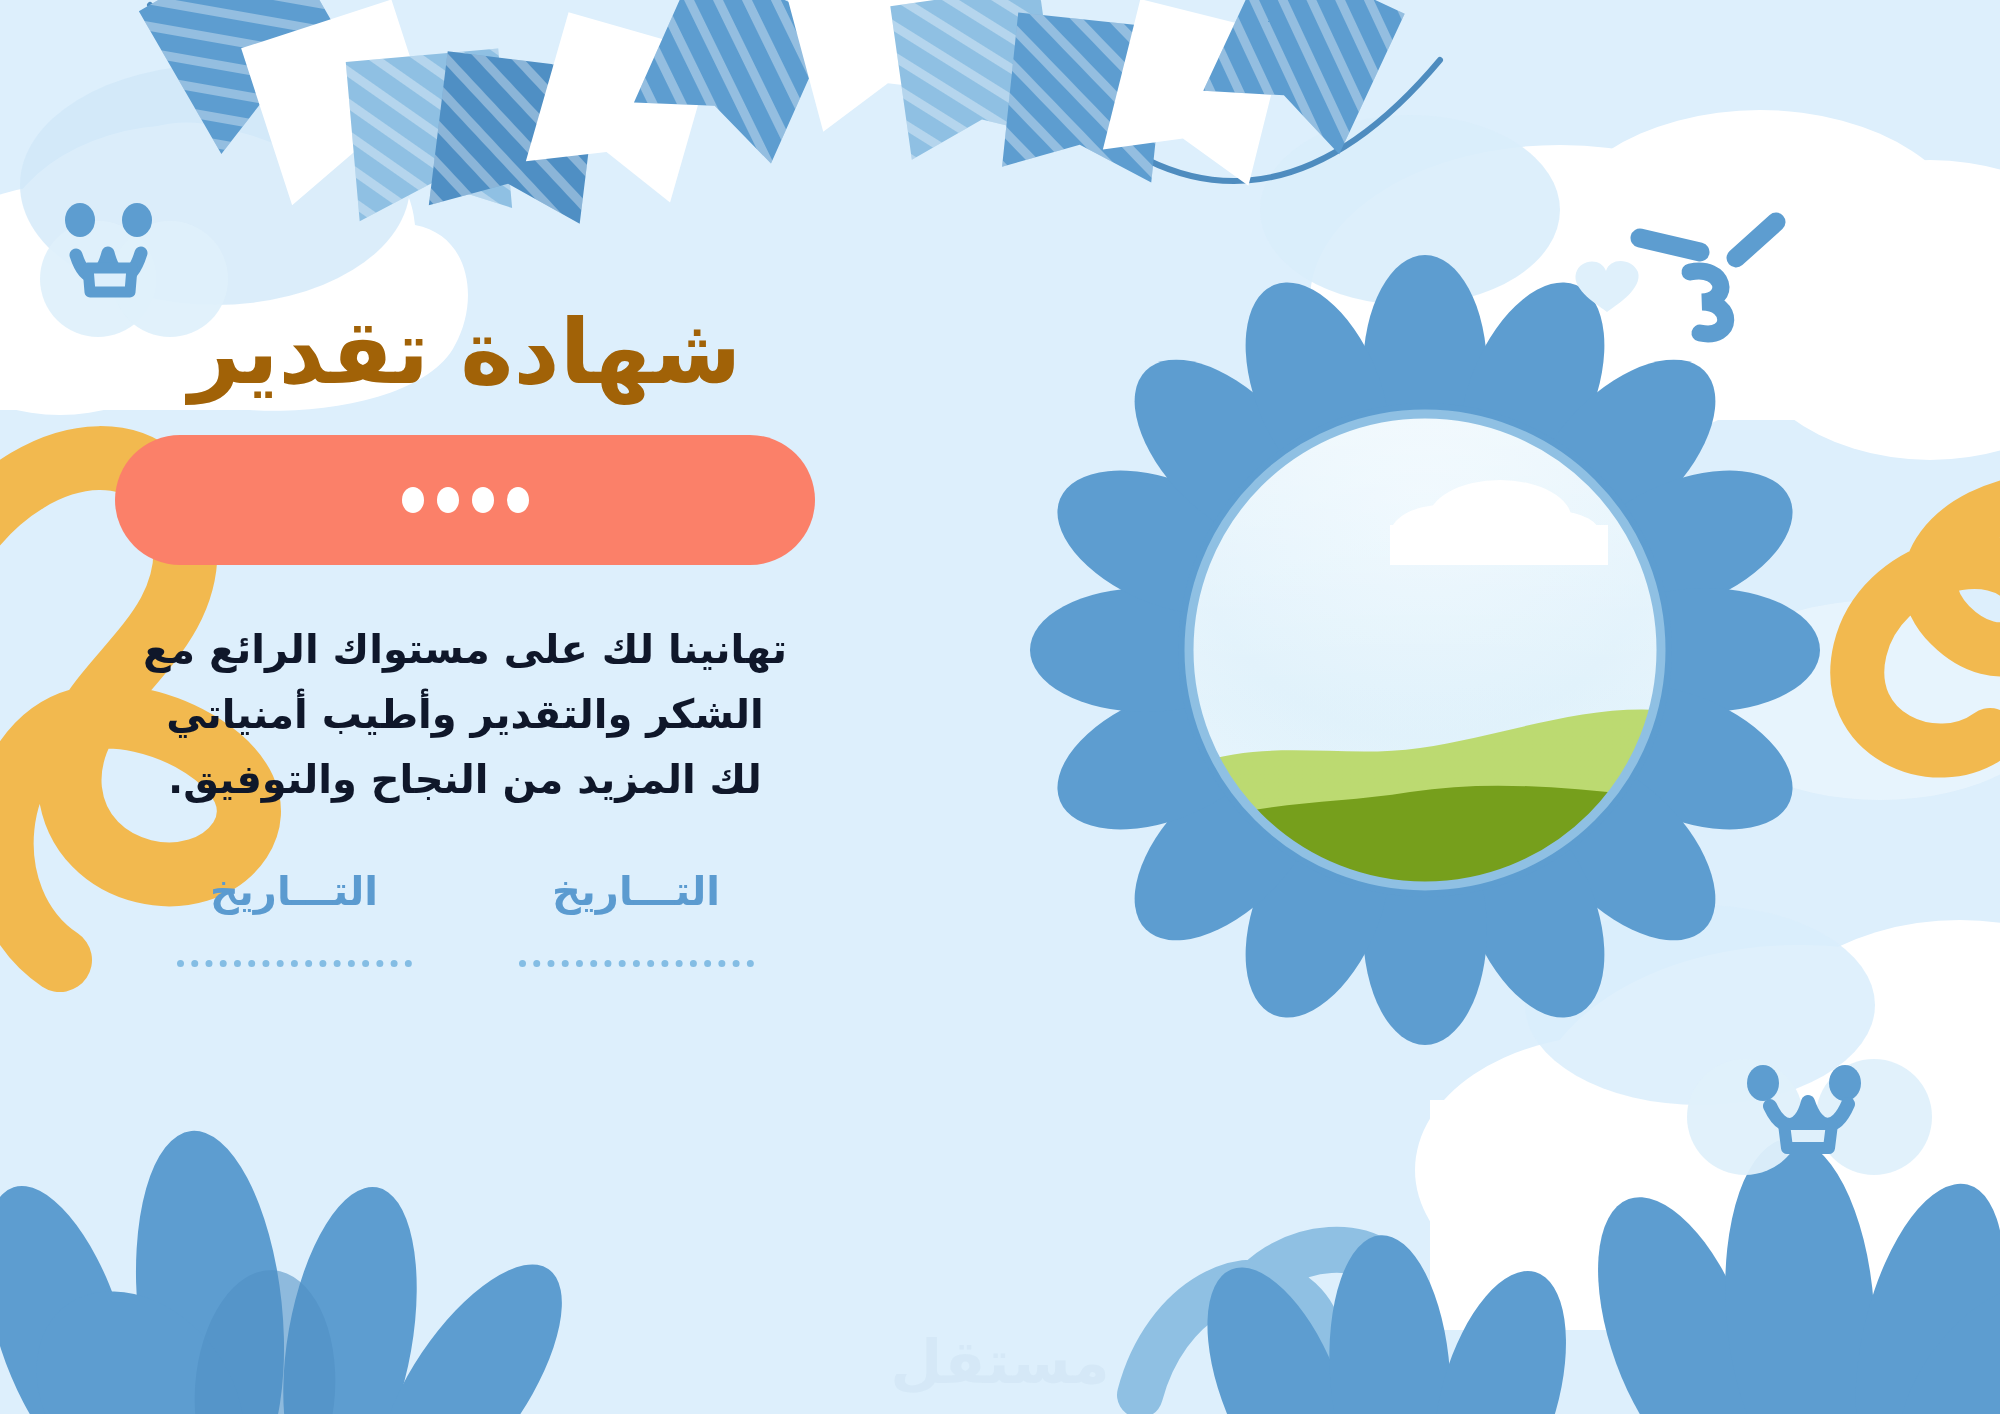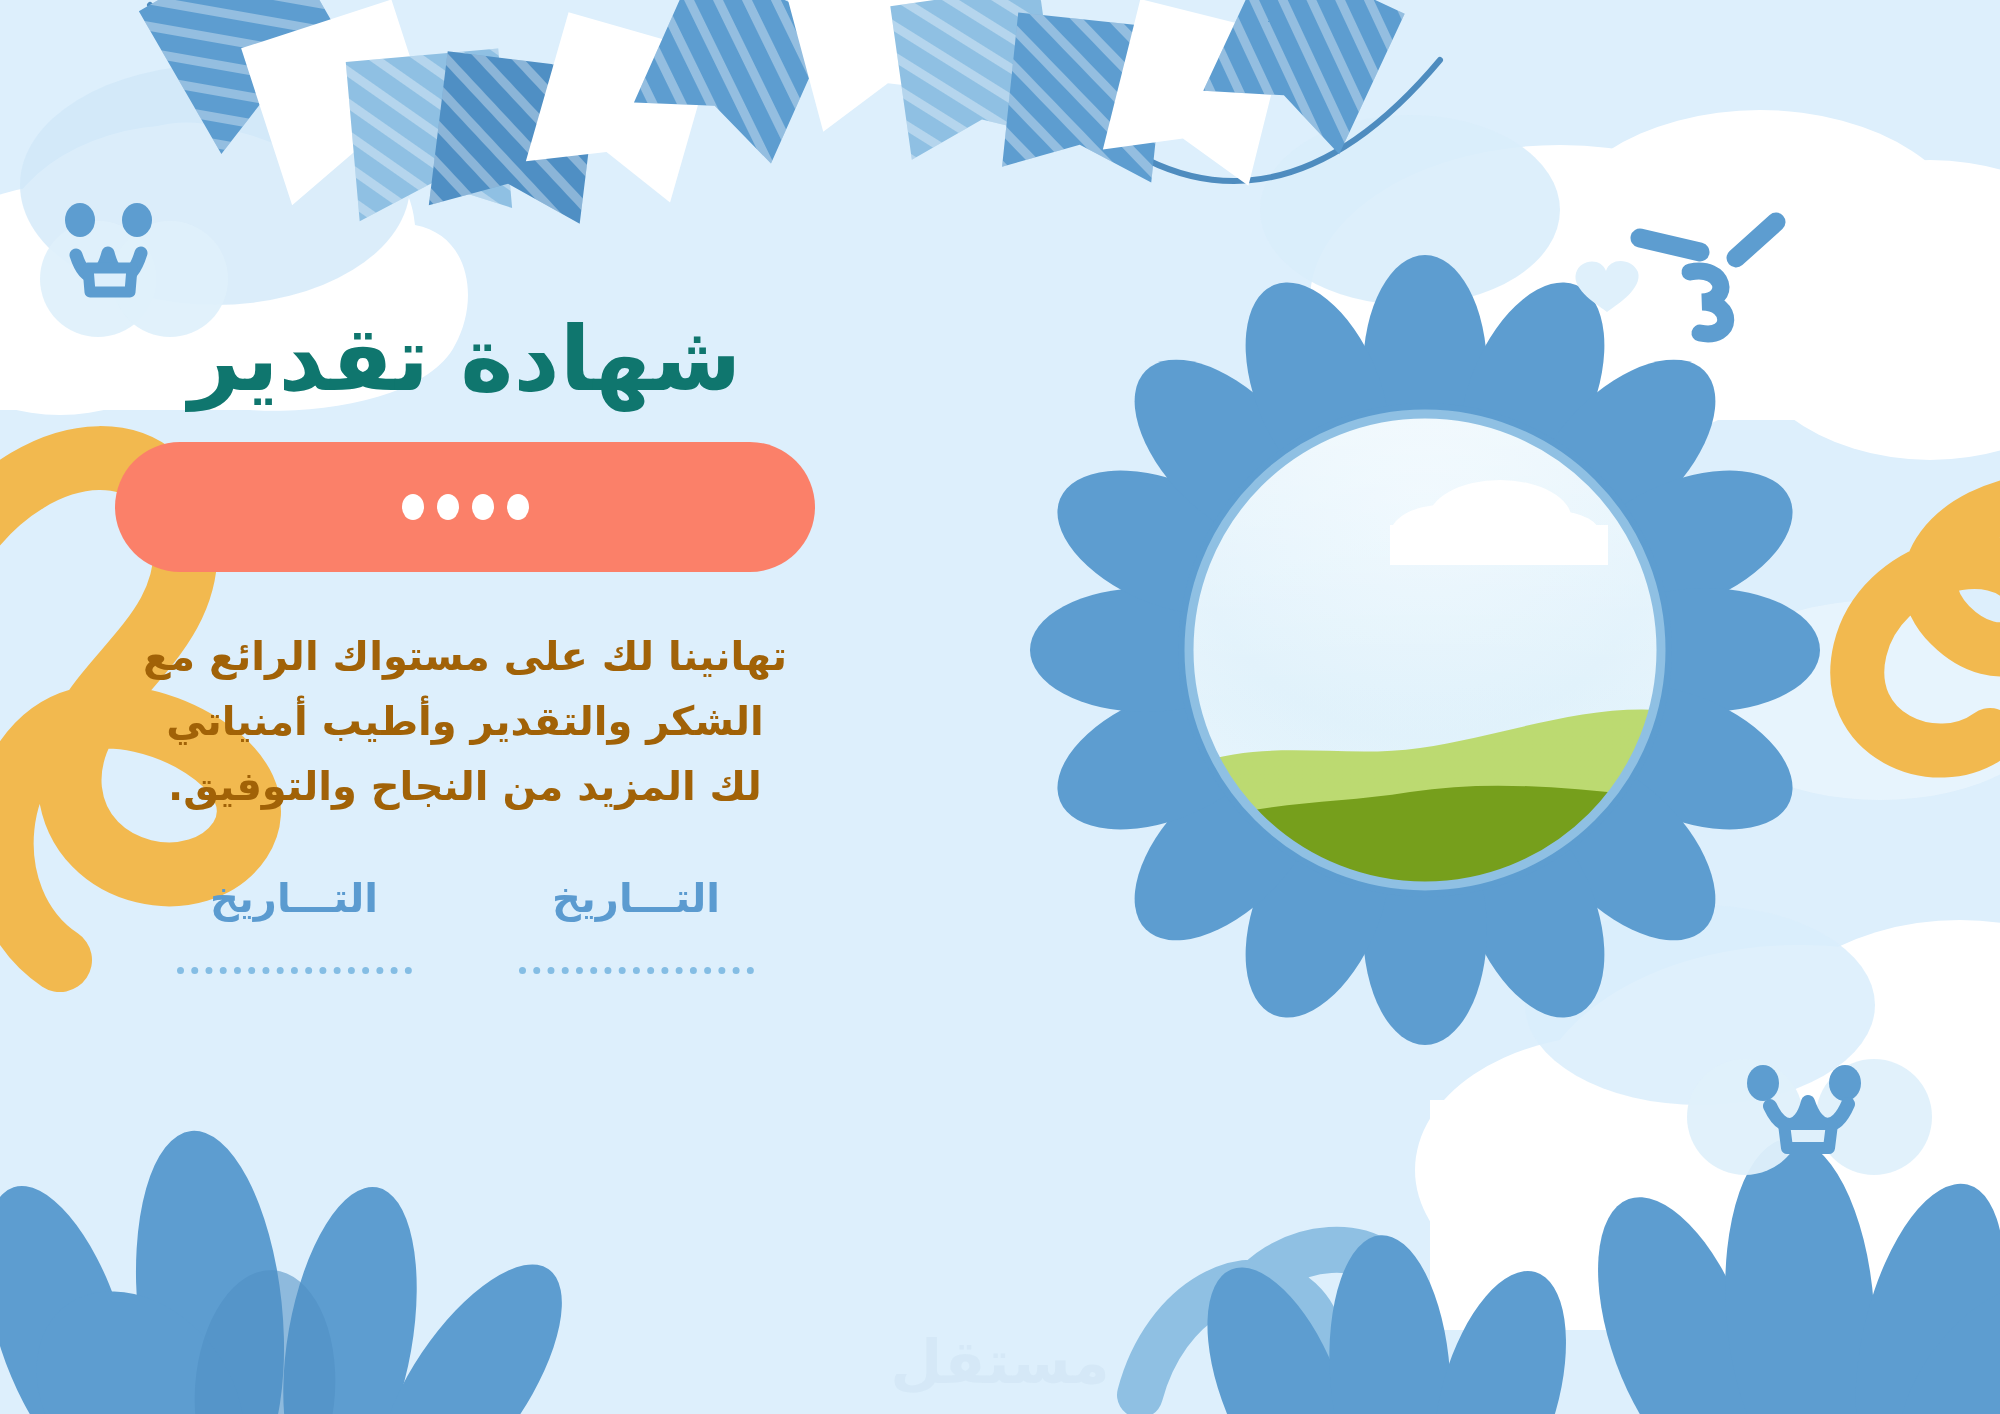--- a/index.html
+++ b/index.html
@@ -17,40 +17,40 @@
   .text-col{
     position:absolute;
     right:1185px;            
     top:300px;
     width:700px;
     text-align:center;
     direction:rtl;
     z-index:8;
   }
   .cert-title{
-    margin:11px;
-    color:#0f766e;
+    margin:4px;
+    color:#a16207;
     font-size:90px;
     line-height:1.06;
     font-weight:700;
     letter-spacing:-1px;
   }
   .name-plate{
     margin:36px auto 0;
     width:700px;height:130px;
     background:#fb8069;
     border-radius:66px;
     display:flex;align-items:center;justify-content:center;
     gap:13px;
   }
   .name-dot{width:22px;height:26px;border-radius:50%;background:#ffffff;display:block;}
   .cert-body{
     margin:52px auto 0;
     width:660px;
-    color:#a16207;
+    color:#0f172a;
     font-size:40px;
     line-height:1.62;
     font-weight:700;
   }
   .sig-row{
     margin:56px auto 0;
     width:700px;
     display:flex;justify-content:center;gap:92px;
   }
   .sig-item{width:250px;text-align:center;}

